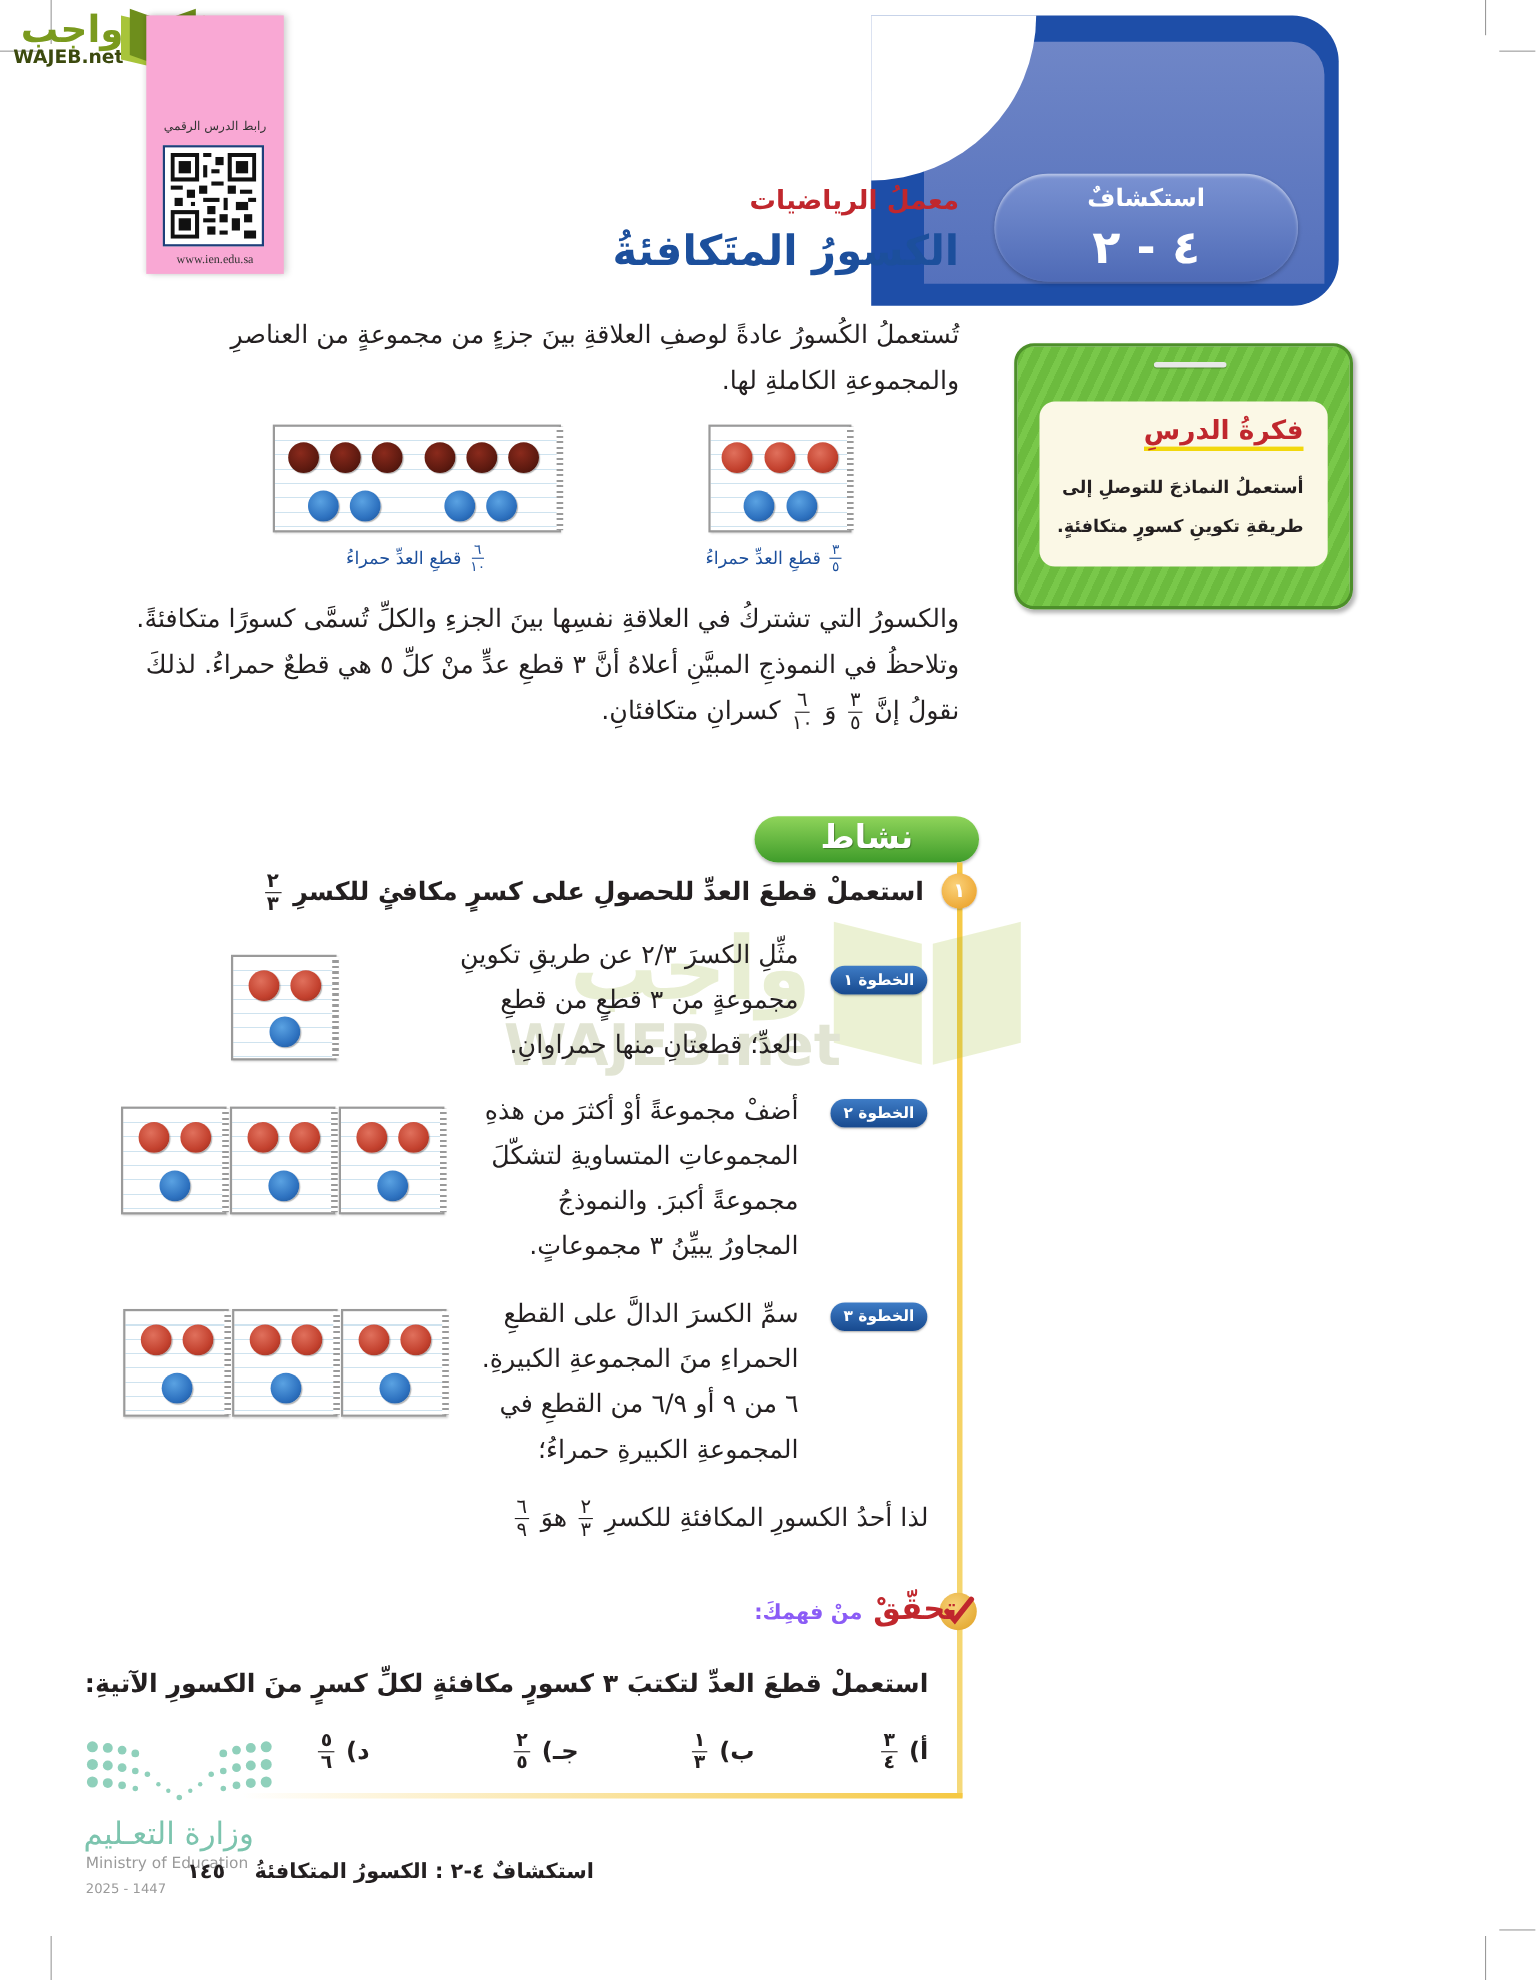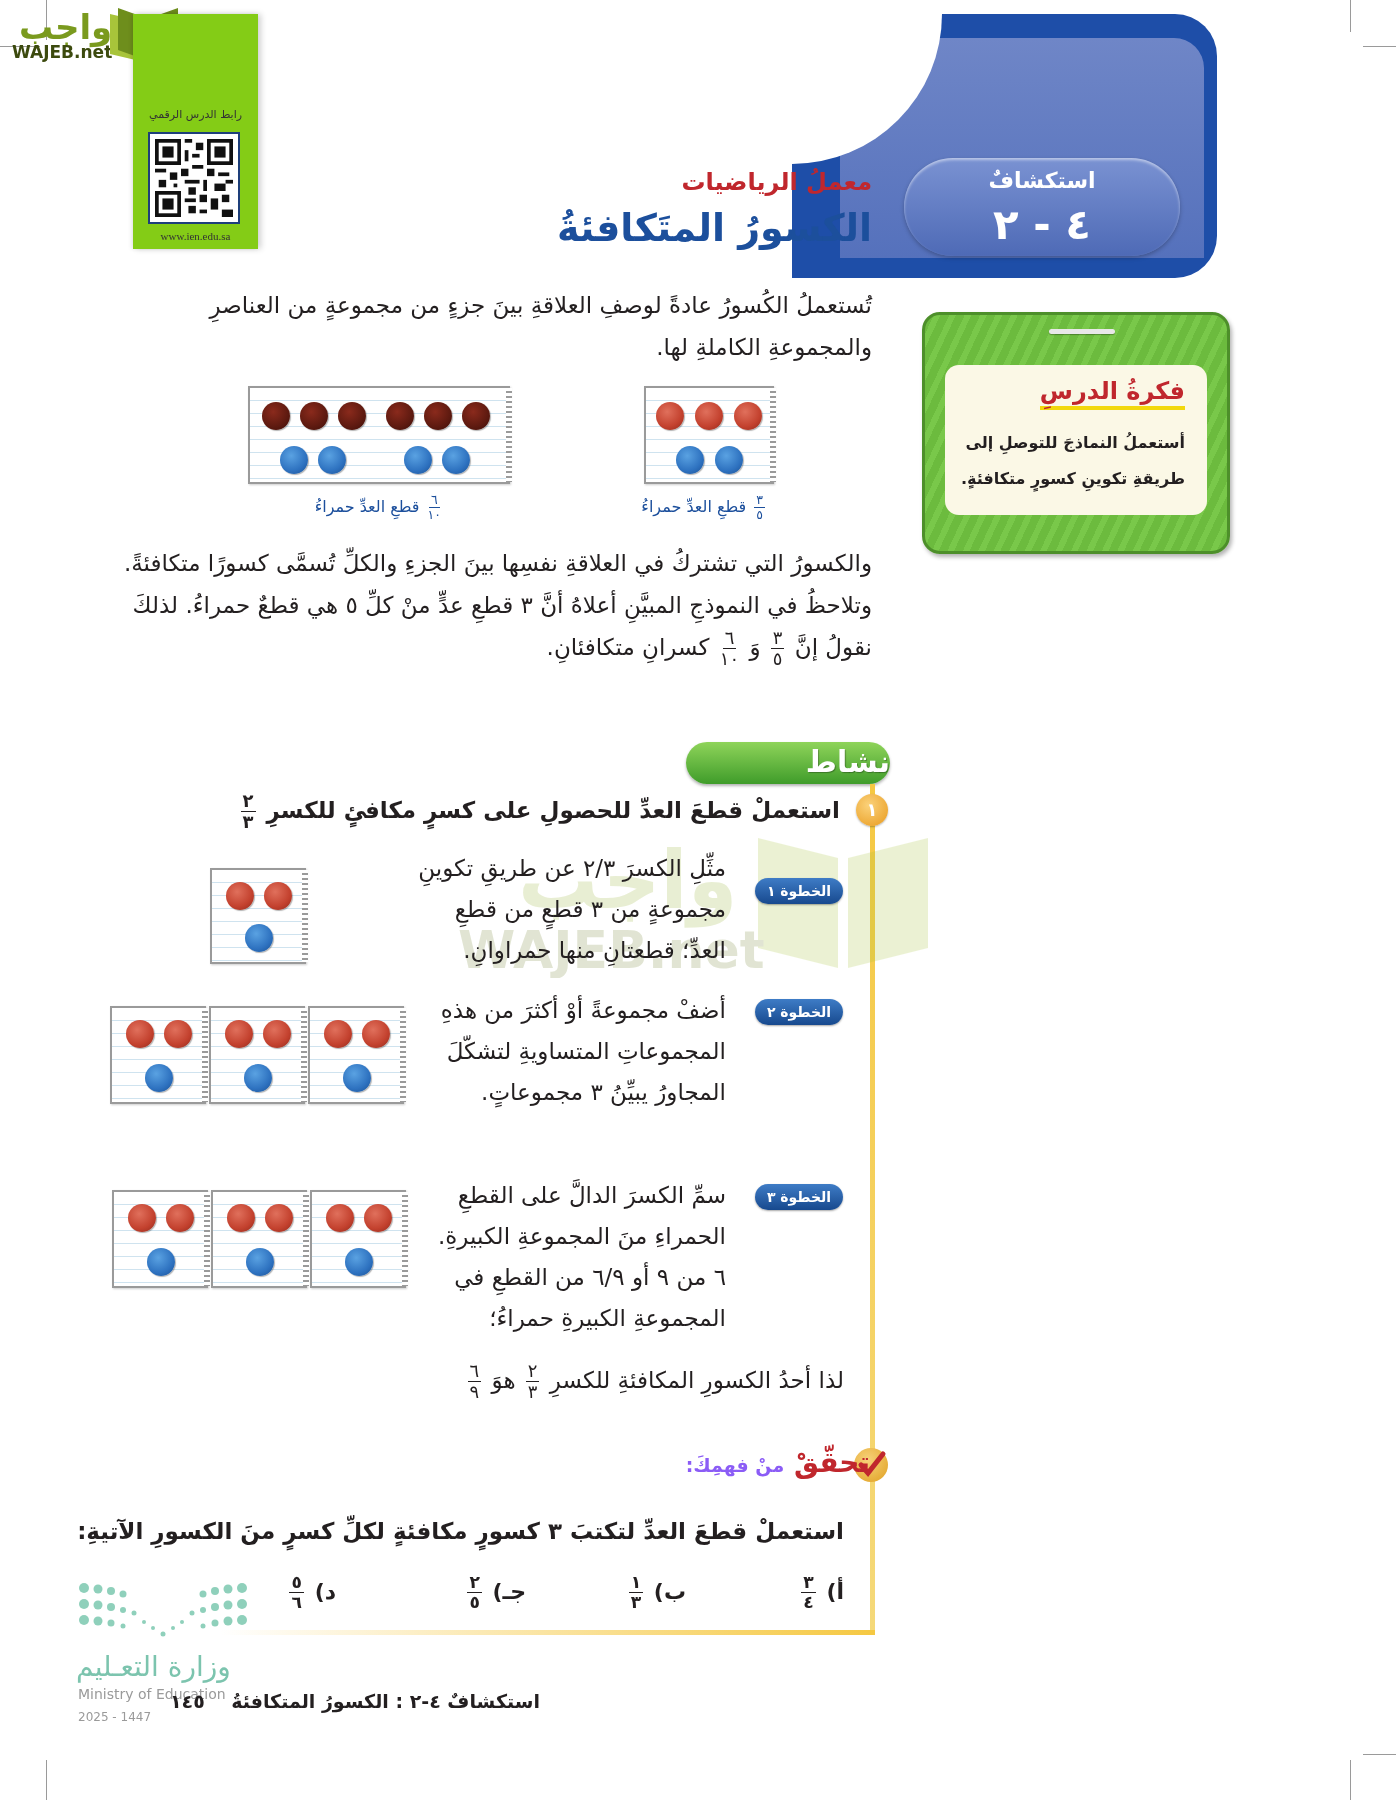--- a/index.html
+++ b/index.html
@@ -10,21 +10,21 @@
 
     
     .crop { position:absolute; background:#9a9a9a; }
 
     
     .logo-ar { font-weight:bold; font-size:34px; color:#7a9a1e; line-height:1; }
     .logo-en { font-weight:bold; font-size:17px; color:#3c4a0e; line-height:1; }
     .book { position:absolute; }
 
     
-    .qr-card { left:133px; top:14px; width:125px; height:235px; background:#84cc16;
+    .qr-card { left:133px; top:14px; width:125px; height:235px; background:#f9a8d4;
       box-shadow: 3px 0 6px rgba(0,0,0,0.18), -2px 0 4px rgba(0,0,0,0.08); }
     .qr-label { font-size:11px; color:#333; text-align:center; width:125px; top:94px; left:0; }
     .qr-box { left:15px; top:118px; width:92px; height:92px; border:2px solid #1e3f7a; background:#fff; padding:5px; box-sizing:border-box; }
     .qr-url { font-family:"Liberation Serif", serif; font-size:11px; color:#333; top:216px; left:0; width:125px; text-align:center; }
 
     
     .blue-main { left:792px; top:14px; width:425px; height:264px; background:#1e4ea8; border-radius:0 42px 42px 0; }
     .blue-inner { left:840px; top:38px; width:364px; height:220px; background:linear-gradient(180deg,#6f86c7,#5571bc); border-radius:0 30px 0 0; }
     .blue-arc { left:792px; top:14px; width:150px; height:150px; background:#fff; border-bottom-right-radius:150px; }
     .pill { left:904px; top:158px; width:276px; height:98px; border-radius:49px;
@@ -57,21 +57,21 @@
       background:repeating-linear-gradient(115deg,#6cbb3e 0px,#6cbb3e 8px,#79c84a 8px,#79c84a 14px);
       border:3px solid #4d8f2a; box-sizing:border-box; box-shadow:2px 3px 4px rgba(0,0,0,0.3); }
     .green-slot { left:124px; top:14px; width:66px; height:5px; background:#e8e8e8; border-radius:3px; box-shadow:0 1px 1px rgba(0,0,0,0.3); }
     .green-inner { left:20px; top:50px; width:262px; height:150px; background:#fbf8e6; border-radius:14px; }
     .idea-title { right:22px; top:12px; color:#c0272d; font-weight:bold; font-size:24px; border-bottom:4px solid #f2d80c; padding-bottom:1px; }
     .idea-text { right:22px; top:60px; font-size:16px; font-weight:bold; line-height:36px; text-align:right; color:#231f20; }
 
     
     .activity-tab { left:686px; top:742px; width:204px; height:42px; border-radius:22px;
       background:linear-gradient(180deg,#8fd45a,#3f9c2a); box-shadow:0 2px 3px rgba(0,0,0,0.3); }
-    .activity-tab span { position:absolute; width:100%; text-align:right; top:2px; color:#fff; font-weight:bold; font-size:30px; letter-spacing:10px; text-shadow:1px 1px 1px rgba(0,0,0,0.3); }
+    .activity-tab span { position:absolute; width:100%; text-align:center; top:2px; color:#fff; font-weight:bold; font-size:30px; letter-spacing:10px; text-shadow:1px 1px 1px rgba(0,0,0,0.3); }
     .side-line { left:870px; top:784px; width:5px; height:850px; background:linear-gradient(180deg,#f5c842,#f5d97a); }
     .bottom-line { left:220px; top:1630px; width:655px; height:5px; background:linear-gradient(90deg,rgba(245,200,66,0),#f5c842); }
     .num-circle { left:856px; top:794px; width:32px; height:32px; border-radius:50%;
       background:radial-gradient(circle at 40% 35%,#fbd27a,#e89a1e); color:#fff; font-weight:bold; font-size:18px; text-align:center; line-height:32px; box-shadow:0 1px 2px rgba(0,0,0,0.3); }
     .activity-q { right:556px; top:792px; font-size:23px; font-weight:bold; }
 
     .step-badge { position:absolute; width:88px; height:26px; border-radius:13px; background:linear-gradient(180deg,#3e7cc6,#17498e);
       color:#fff; font-size:14px; font-weight:bold; text-align:center; line-height:26px; box-shadow:0 1px 2px rgba(0,0,0,0.35); }
     .step-text { position:absolute; font-size:23px; line-height:41px; text-align:right; color:#231f20; }
 
@@ -268,20 +268,21 @@
 <div class="mat" style="left:210px;top:868px;width:96px;height:96px;">
   <div class="chip red" style="left:14px;top:12px;"></div>
   <div class="chip red" style="left:52px;top:12px;"></div>
   <div class="chip blue" style="left:33px;top:54px;"></div>
 </div>
 
 <div class="step-badge rtl" style="left:755px;top:999px;">الخطوة ٢</div>
 <div class="step-text rtl" style="right:670px;top:990px;">
   <div>أضفْ مجموعةً أوْ أكثرَ من هذهِ</div>
   <div>المجموعاتِ المتساويةِ لتشكّلَ</div>
+  <div>مجموعةً أكبرَ. والنموذجُ</div>
   <div>المجاورُ يبيِّنُ ٣ مجموعاتٍ.</div>
 </div>
 <div class="mat" style="left:110px;top:1006px;width:96px;height:98px;">
   <div class="chip red" style="left:14px;top:12px;"></div>
     <div class="chip red" style="left:52px;top:12px;"></div>
     <div class="chip blue" style="left:33px;top:56px;"></div>
 </div>
 <div class="mat" style="left:209px;top:1006px;width:96px;height:98px;">
   <div class="chip red" style="left:14px;top:12px;"></div>
     <div class="chip red" style="left:52px;top:12px;"></div>

